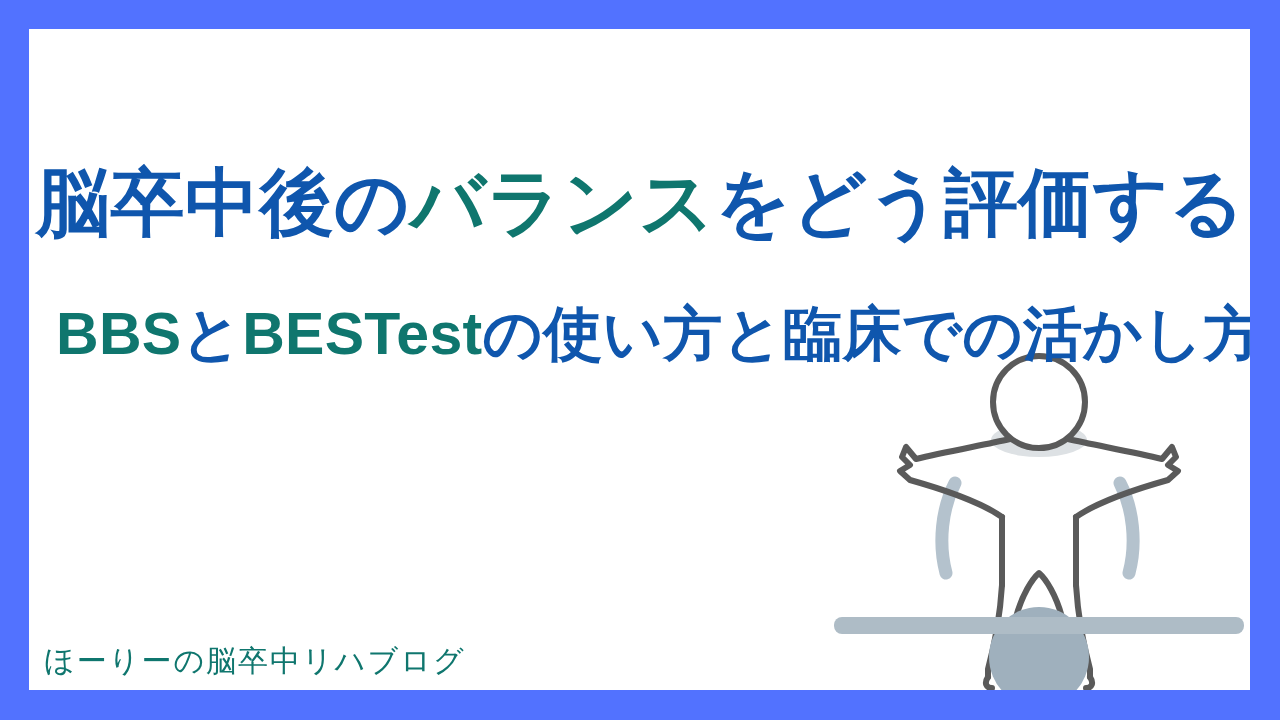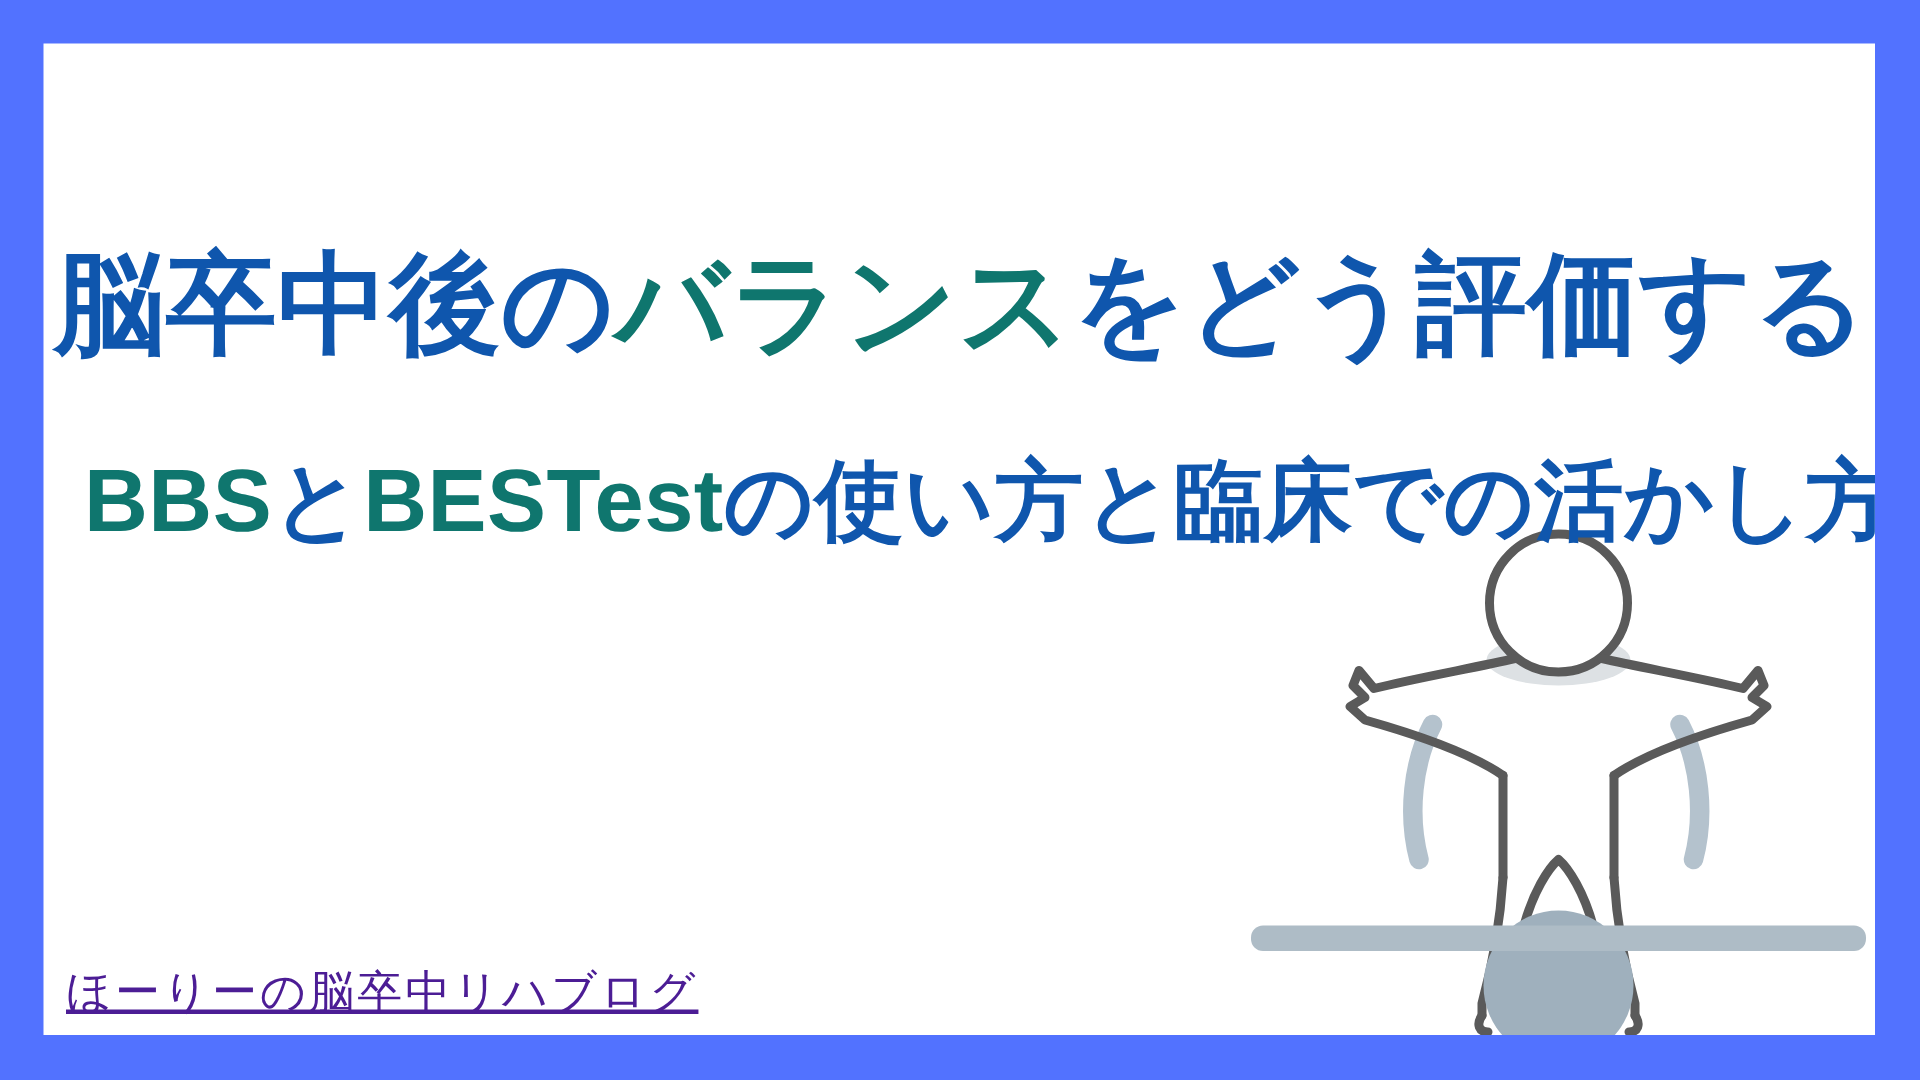--- a/index.html
+++ b/index.html
@@ -69,23 +69,22 @@
   .hl-accent { color: #0f766e; }
   .hl-base   { color: #0f56ad; }
 
   .footer-text {
     position: absolute;
     left: 15px;
     top: 612px;
     font-size: 30px;
     font-weight: 400;
     letter-spacing: 2px;
-    color: #4c1d95;
+    color: #0f766e;
     white-space: nowrap;
-    text-decoration: underline;
   }
 
   
   #illustration {
     position: absolute;
     left: 795px;
     top: 318px;
     width: 430px;
     height: 343px;
     z-index: 1;

